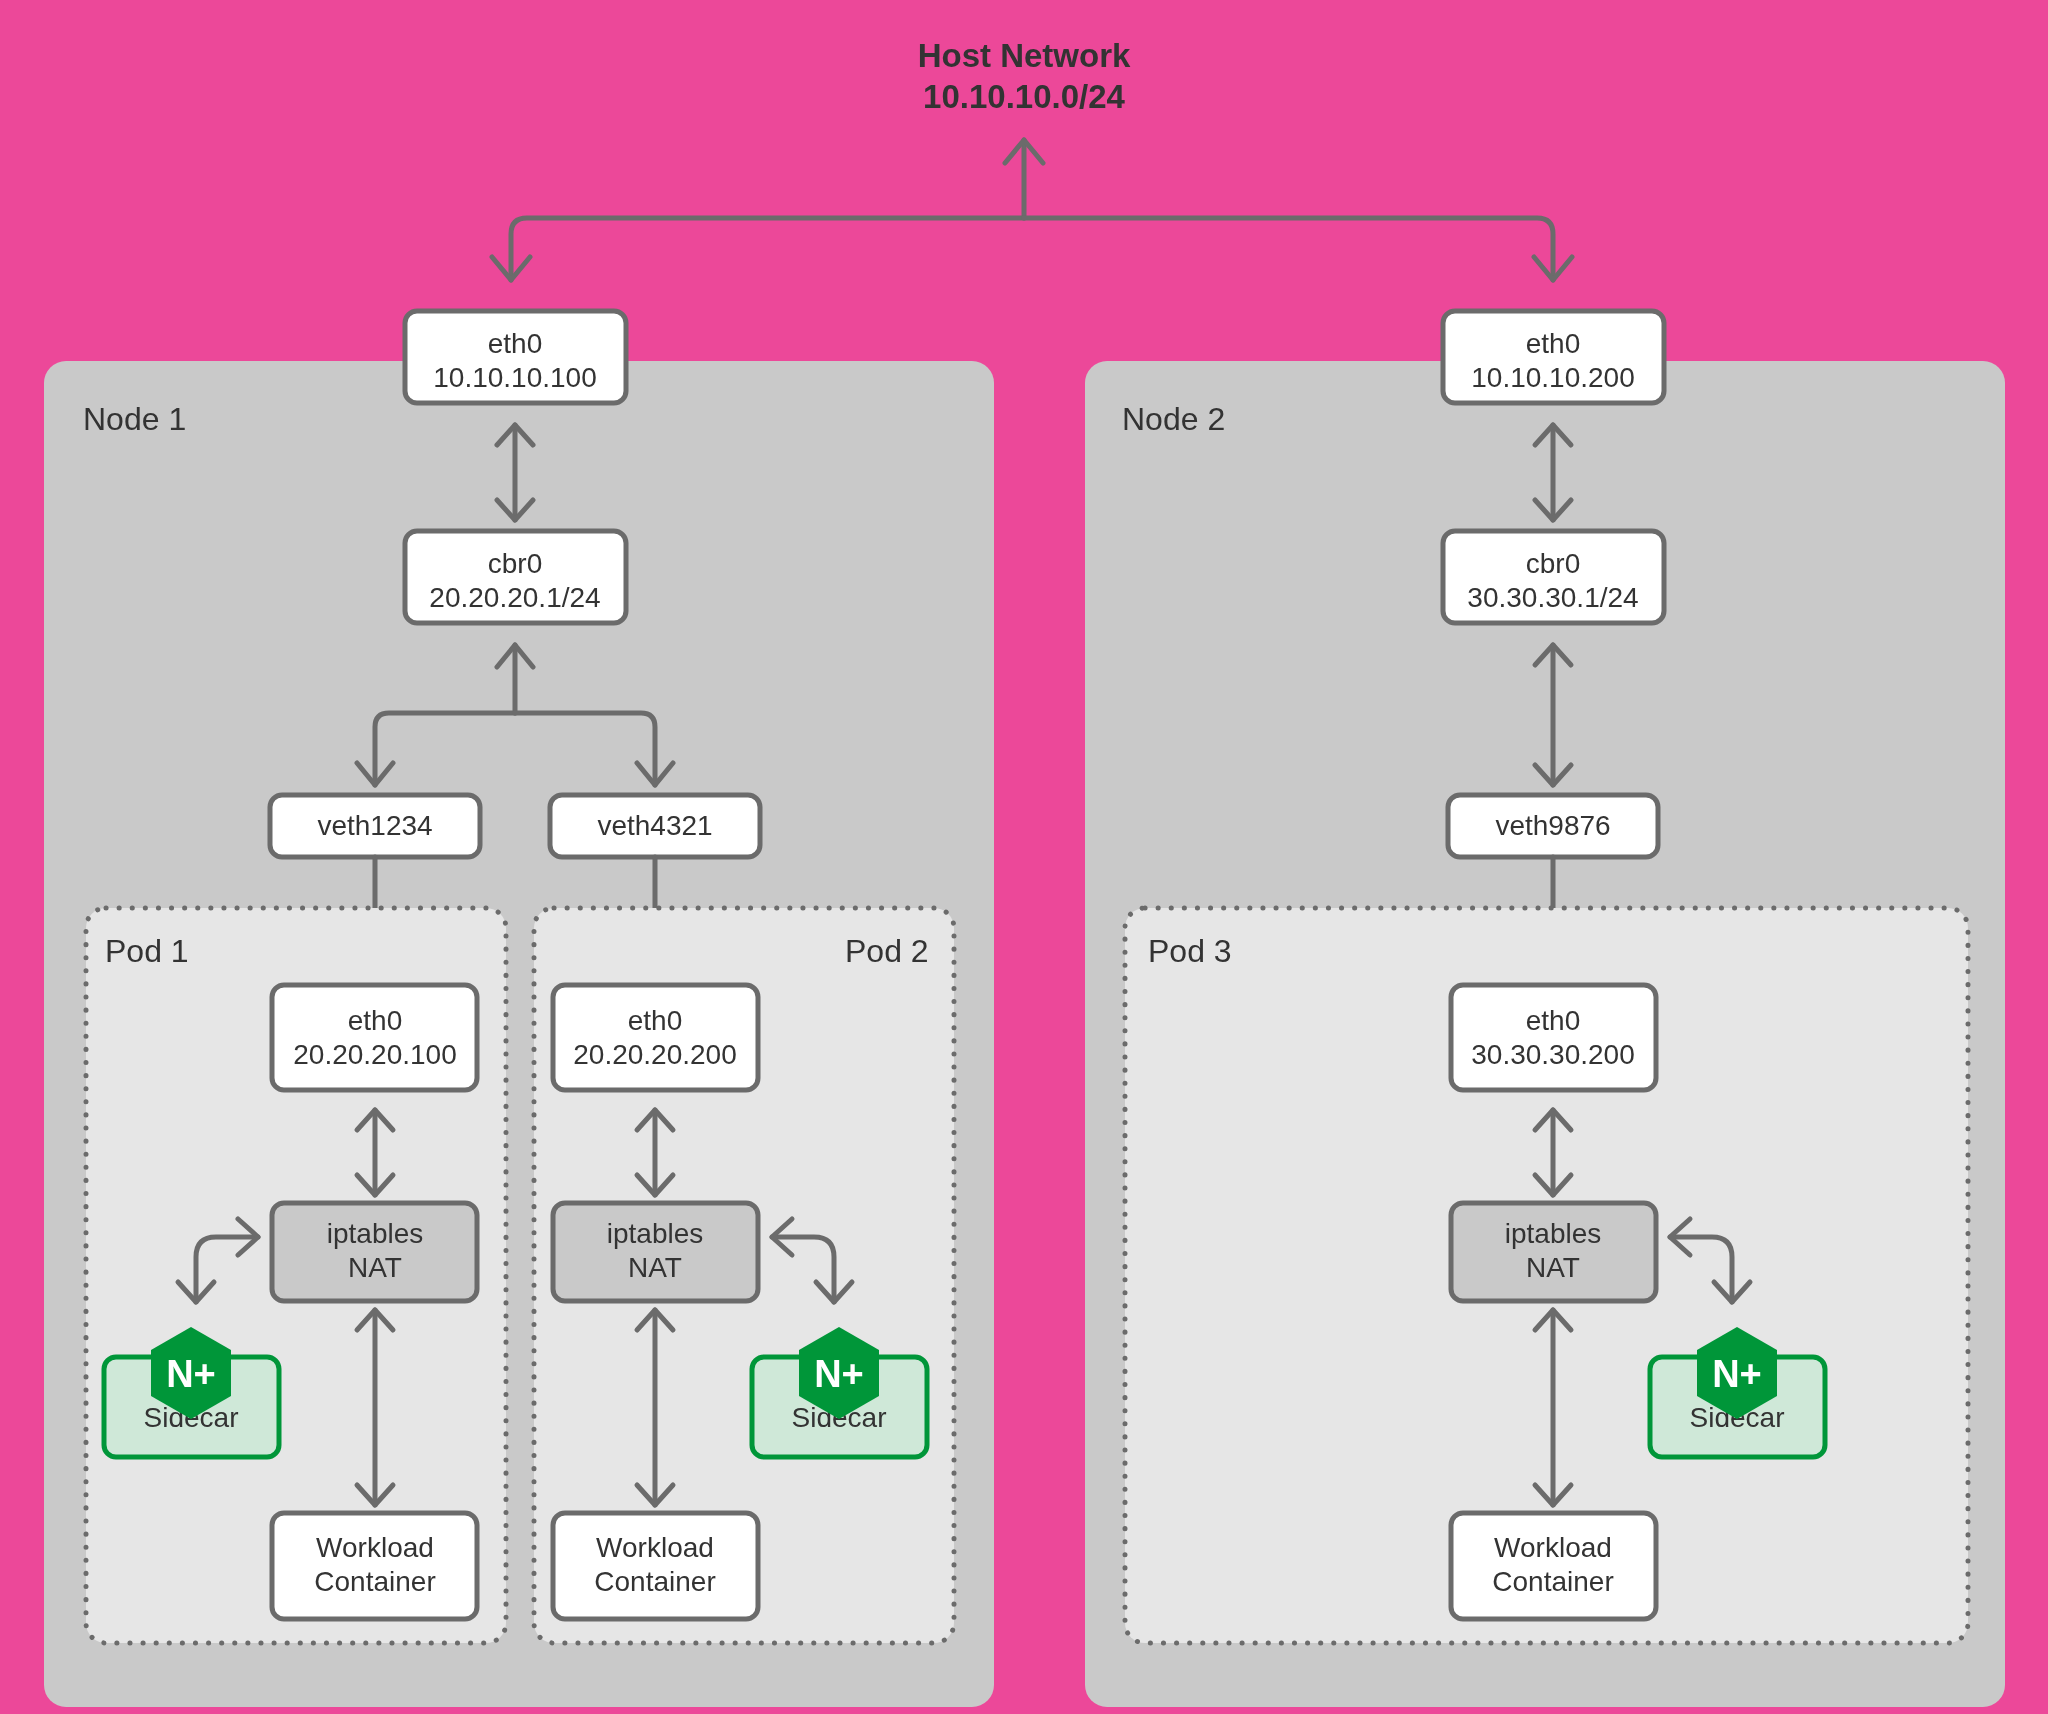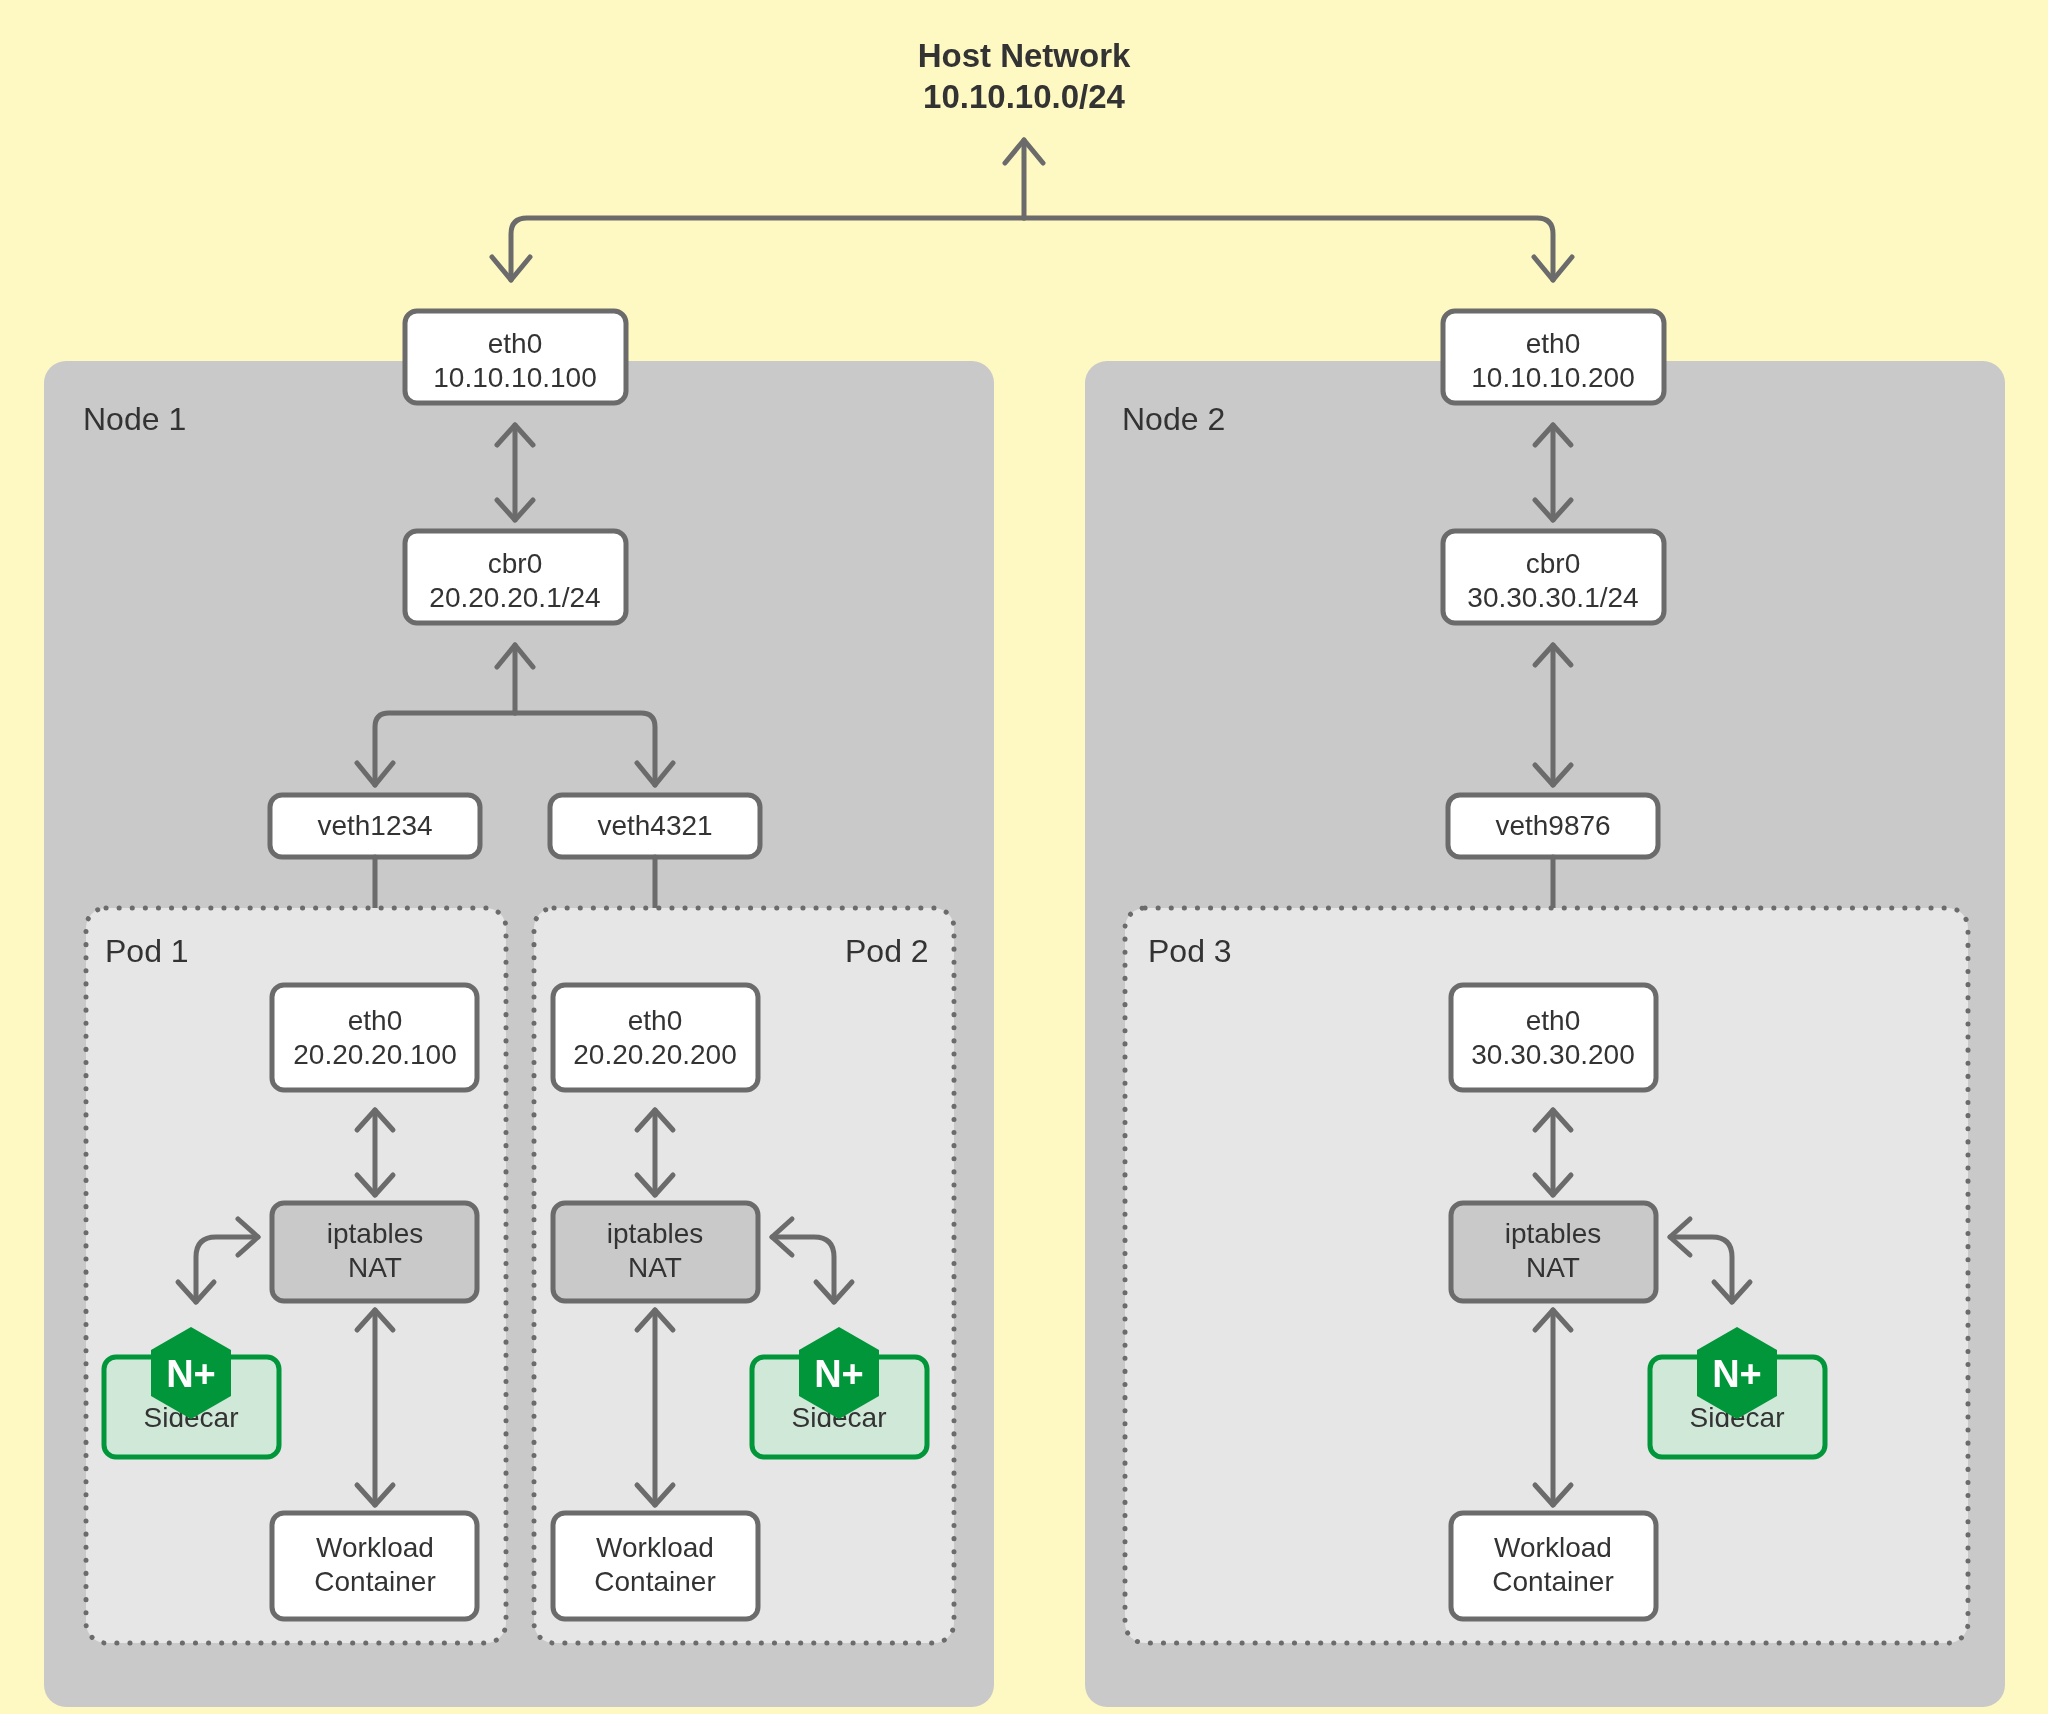--- a/index.html
+++ b/index.html
@@ -2,21 +2,21 @@
 <html><head>
 <meta charset="utf-8">
 <style>
   html,body{margin:0;padding:0;background:#ffffff;}
   body{
     width:2048px;height:1714px;
     font-family:"Liberation Sans","DejaVu Sans",sans-serif;
     color:#333333;
     overflow:hidden;
   }
-  #stage{position:relative;width:2048px;height:1714px;background:#fef9c3;}
+  #stage{position:relative;width:2048px;height:1714px;background:#ec4899;}
   svg#diagram{position:absolute;left:0;top:0;width:2048px;height:1714px;}
 
   .node-rect{fill:#c9c9c9;}
   .pod-rect{fill:#e6e6e6;stroke:#6b6b6b;stroke-width:5;stroke-linecap:round;
             stroke-dasharray:0.1 13;}
   .box{fill:#ffffff;stroke:#6b6b6b;stroke-width:5;}
   .box-gray{fill:#c9c9c9;stroke:#6b6b6b;stroke-width:5;}
   .box-green{fill:#cfe8d8;stroke:#009639;stroke-width:5;}
   .conn{fill:none;stroke:#6b6b6b;stroke-width:5;stroke-linecap:round;stroke-linejoin:round;}
   .hexa{fill:#009639;}

